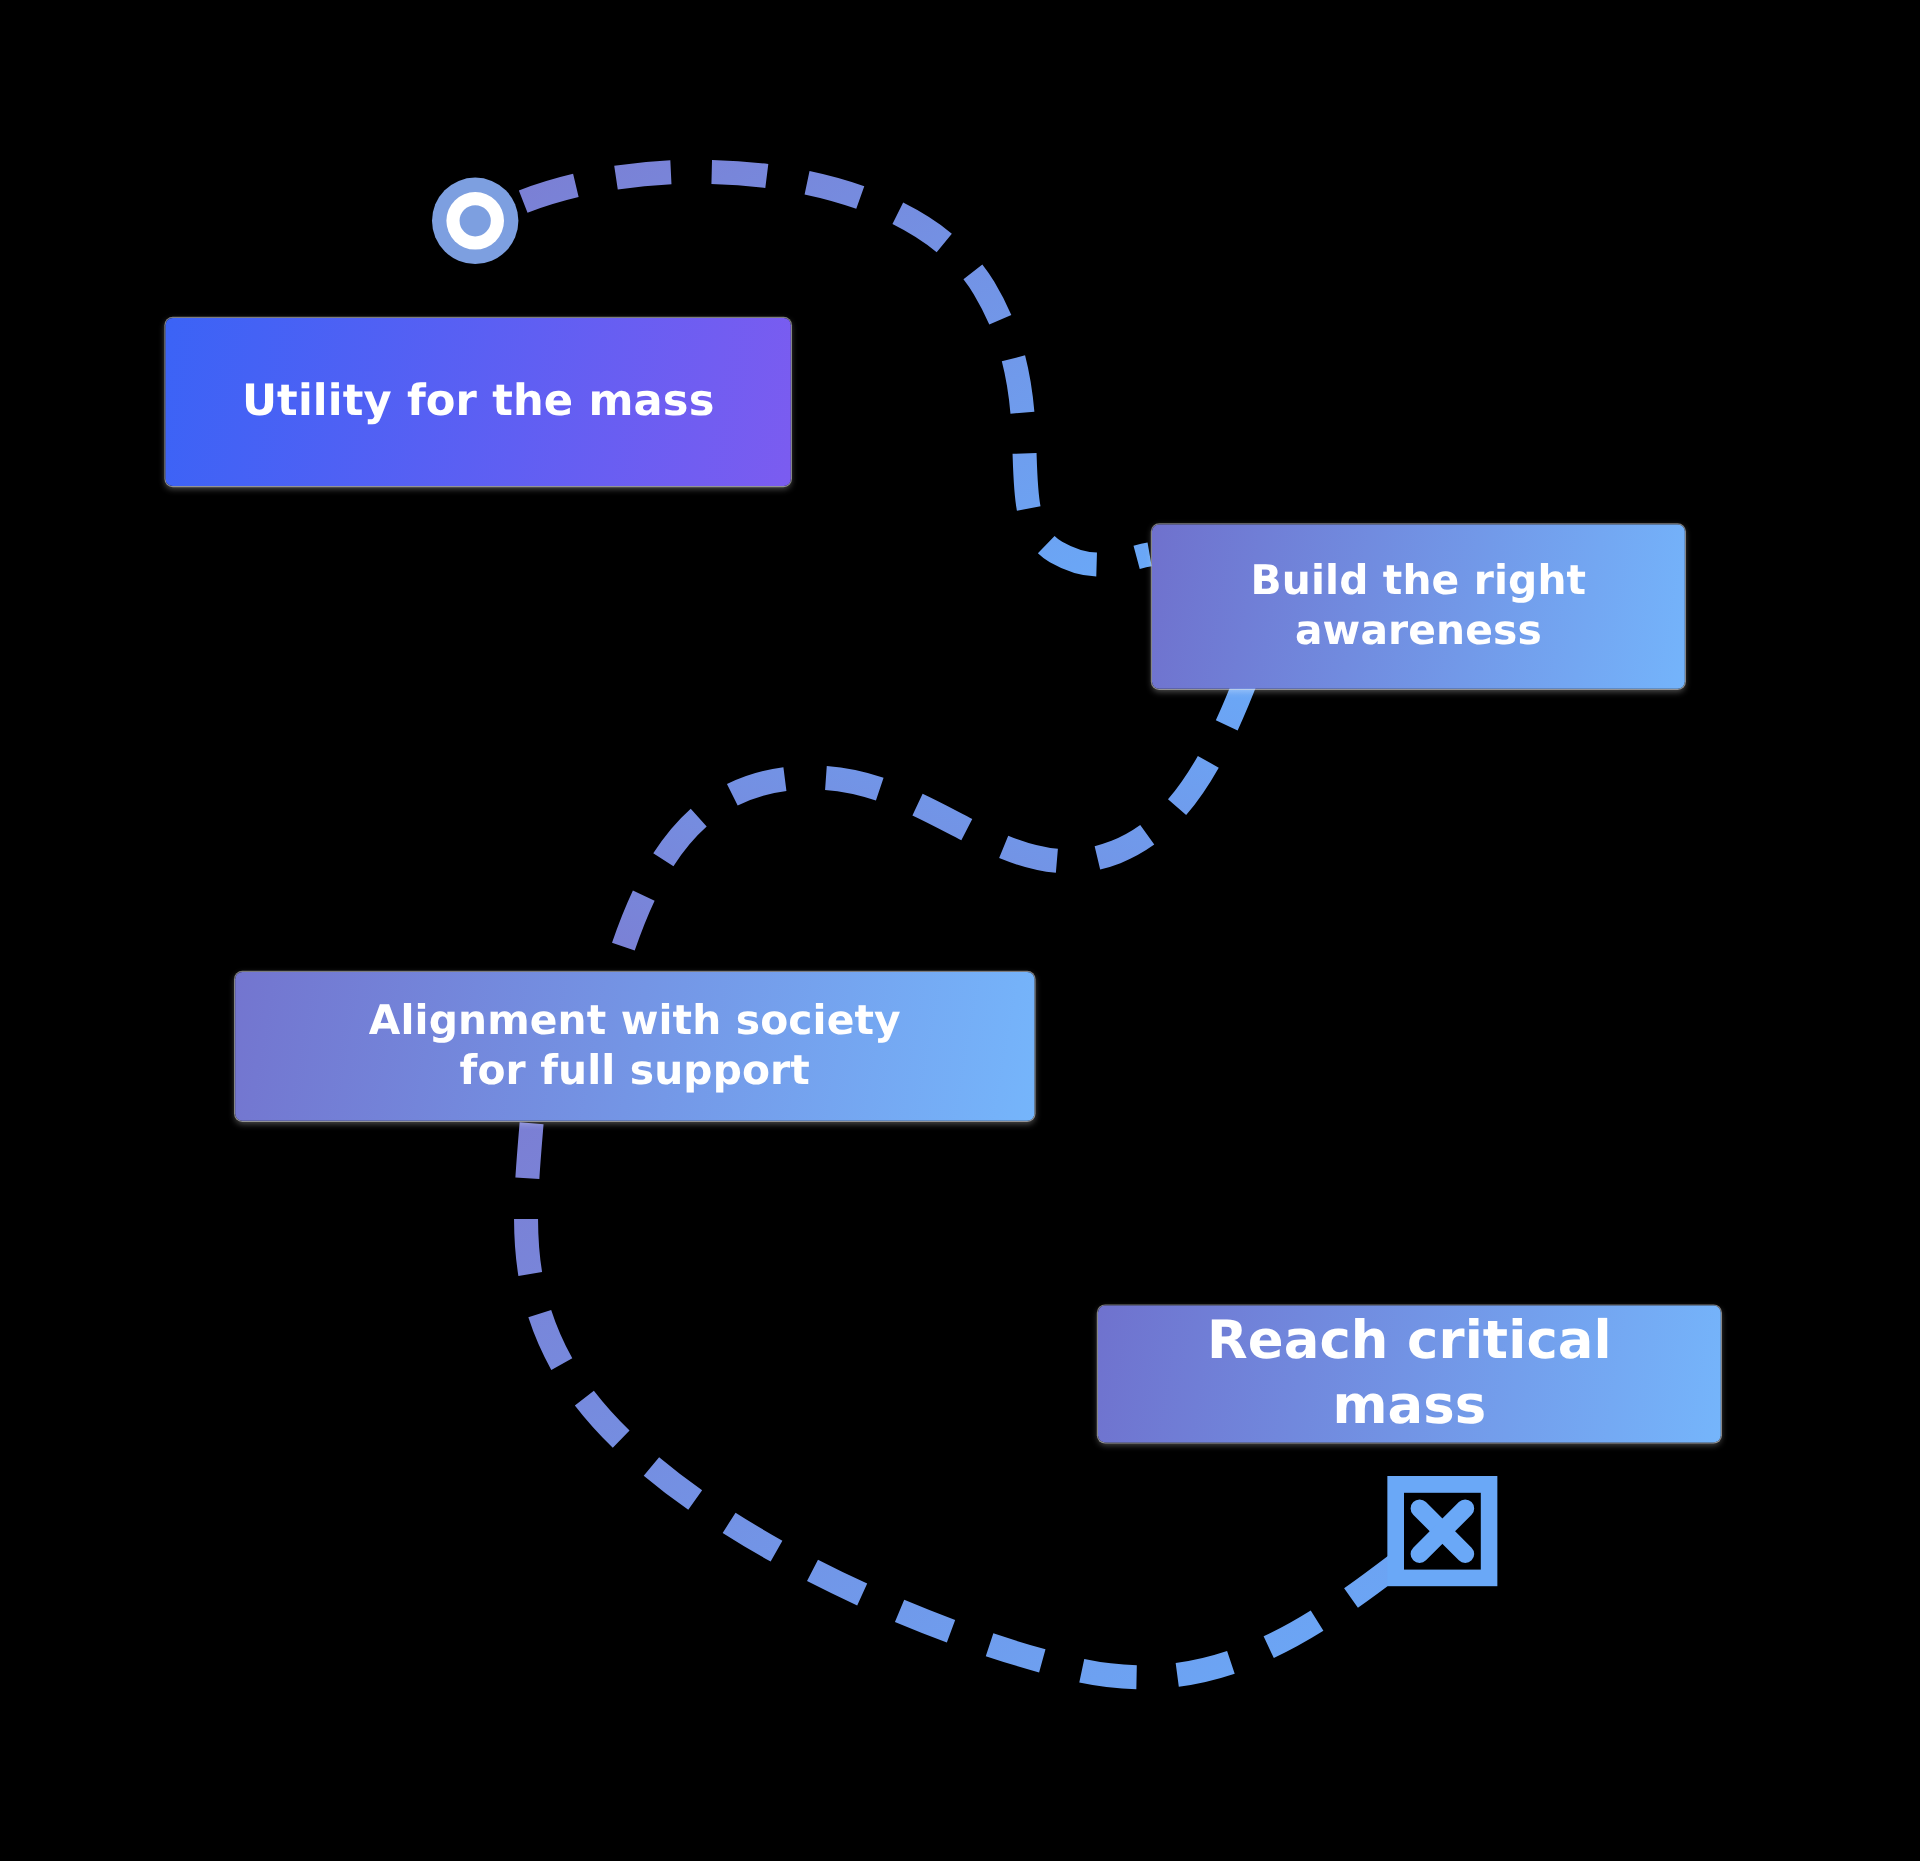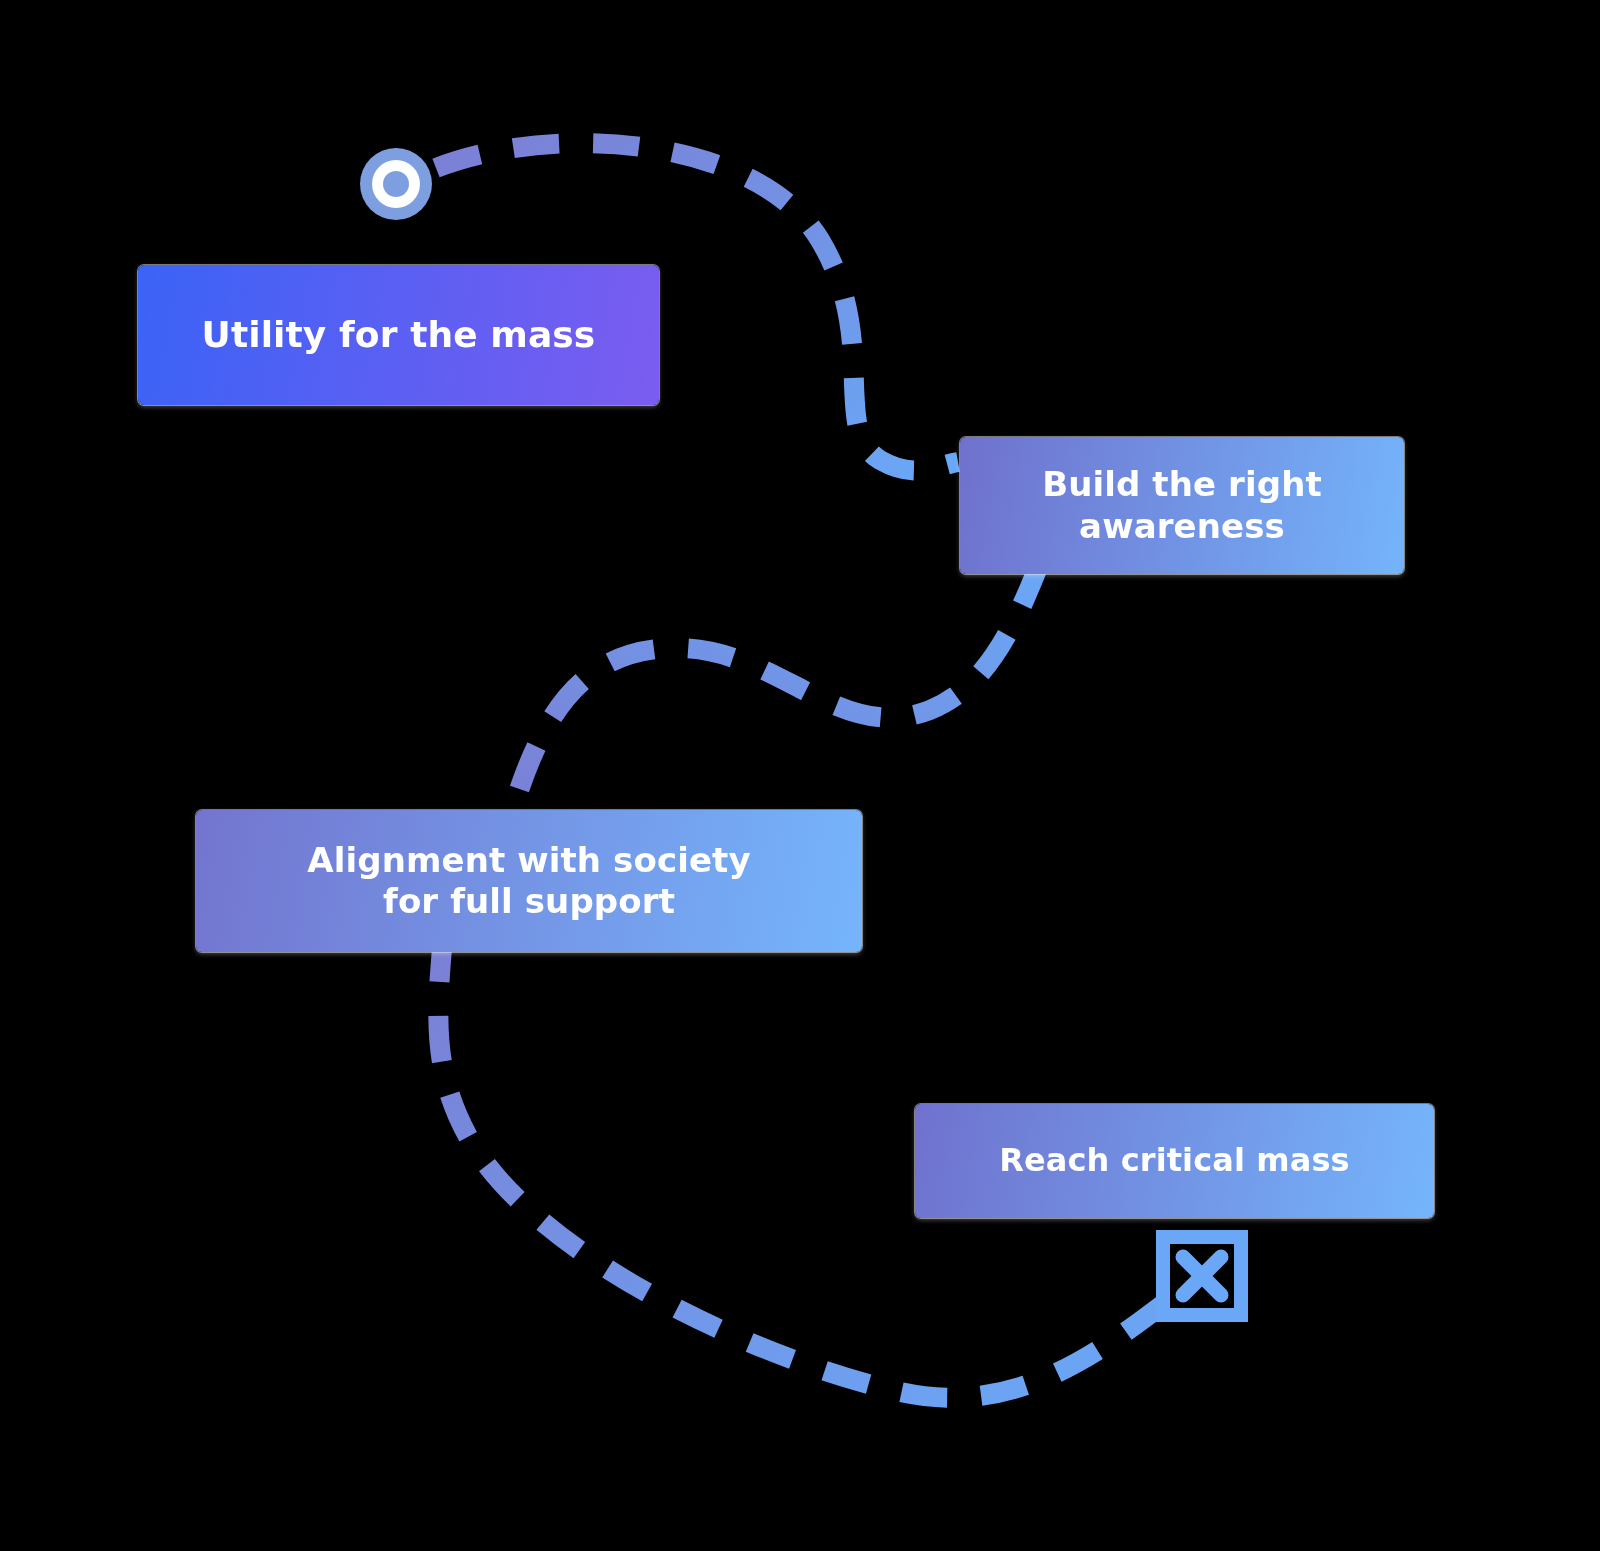--- a/index.html
+++ b/index.html
@@ -91,22 +91,22 @@
 
   <div class="node-box" id="node-0" style="left: 138px; top: 265px; width: 521px; height: 140px; font-size: 36px; background: linear-gradient(100deg, rgb(59, 99, 246) 0%, rgb(123, 92, 240) 100%);">
     <span class="node-label">Utility for the mass</span>
   </div>
 
   <div class="node-box" id="node-1" style="left: 960px; top: 437px; width: 444px; height: 137px; font-size: 34px; background: linear-gradient(100deg, rgb(111, 113, 205) 0%, rgb(116, 180, 251) 100%);">
     <span class="node-label">Build the right
 awareness</span>
   </div>
 
-  <div class="node-box" id="node-2" style="left: 196px; top: 810px; width: 666px; height: 142px; font-size: 34px; background: linear-gradient(100deg, rgb(115, 117, 207) 0%, rgb(117, 181, 251) 100%); align-items: center;">
+  <div class="node-box" id="node-2" style="left: 196px; top: 810px; width: 666px; height: 124px; font-size: 34px; background: linear-gradient(100deg, rgb(115, 117, 207) 0%, rgb(117, 181, 251) 100%); align-items: center;">
     <span class="node-label">Alignment with society
 for full support</span>
   </div>
 
-  <div class="node-box" id="node-3" style="left: 915px; top: 1088px; width: 519px; height: 114px; font-size: 32px; background: linear-gradient(100deg, rgb(111, 114, 206) 0%, rgb(117, 181, 251) 100%); margin-top: 16px;">
+  <div class="node-box" id="node-3" style="left: 915px; top: 1088px; width: 519px; height: 114px; font-size: 44px; background: linear-gradient(100deg, rgb(111, 114, 206) 0%, rgb(117, 181, 251) 100%);">
     <span class="node-label">Reach critical mass</span>
   </div>
 
 </div>
 
 </body></html>

